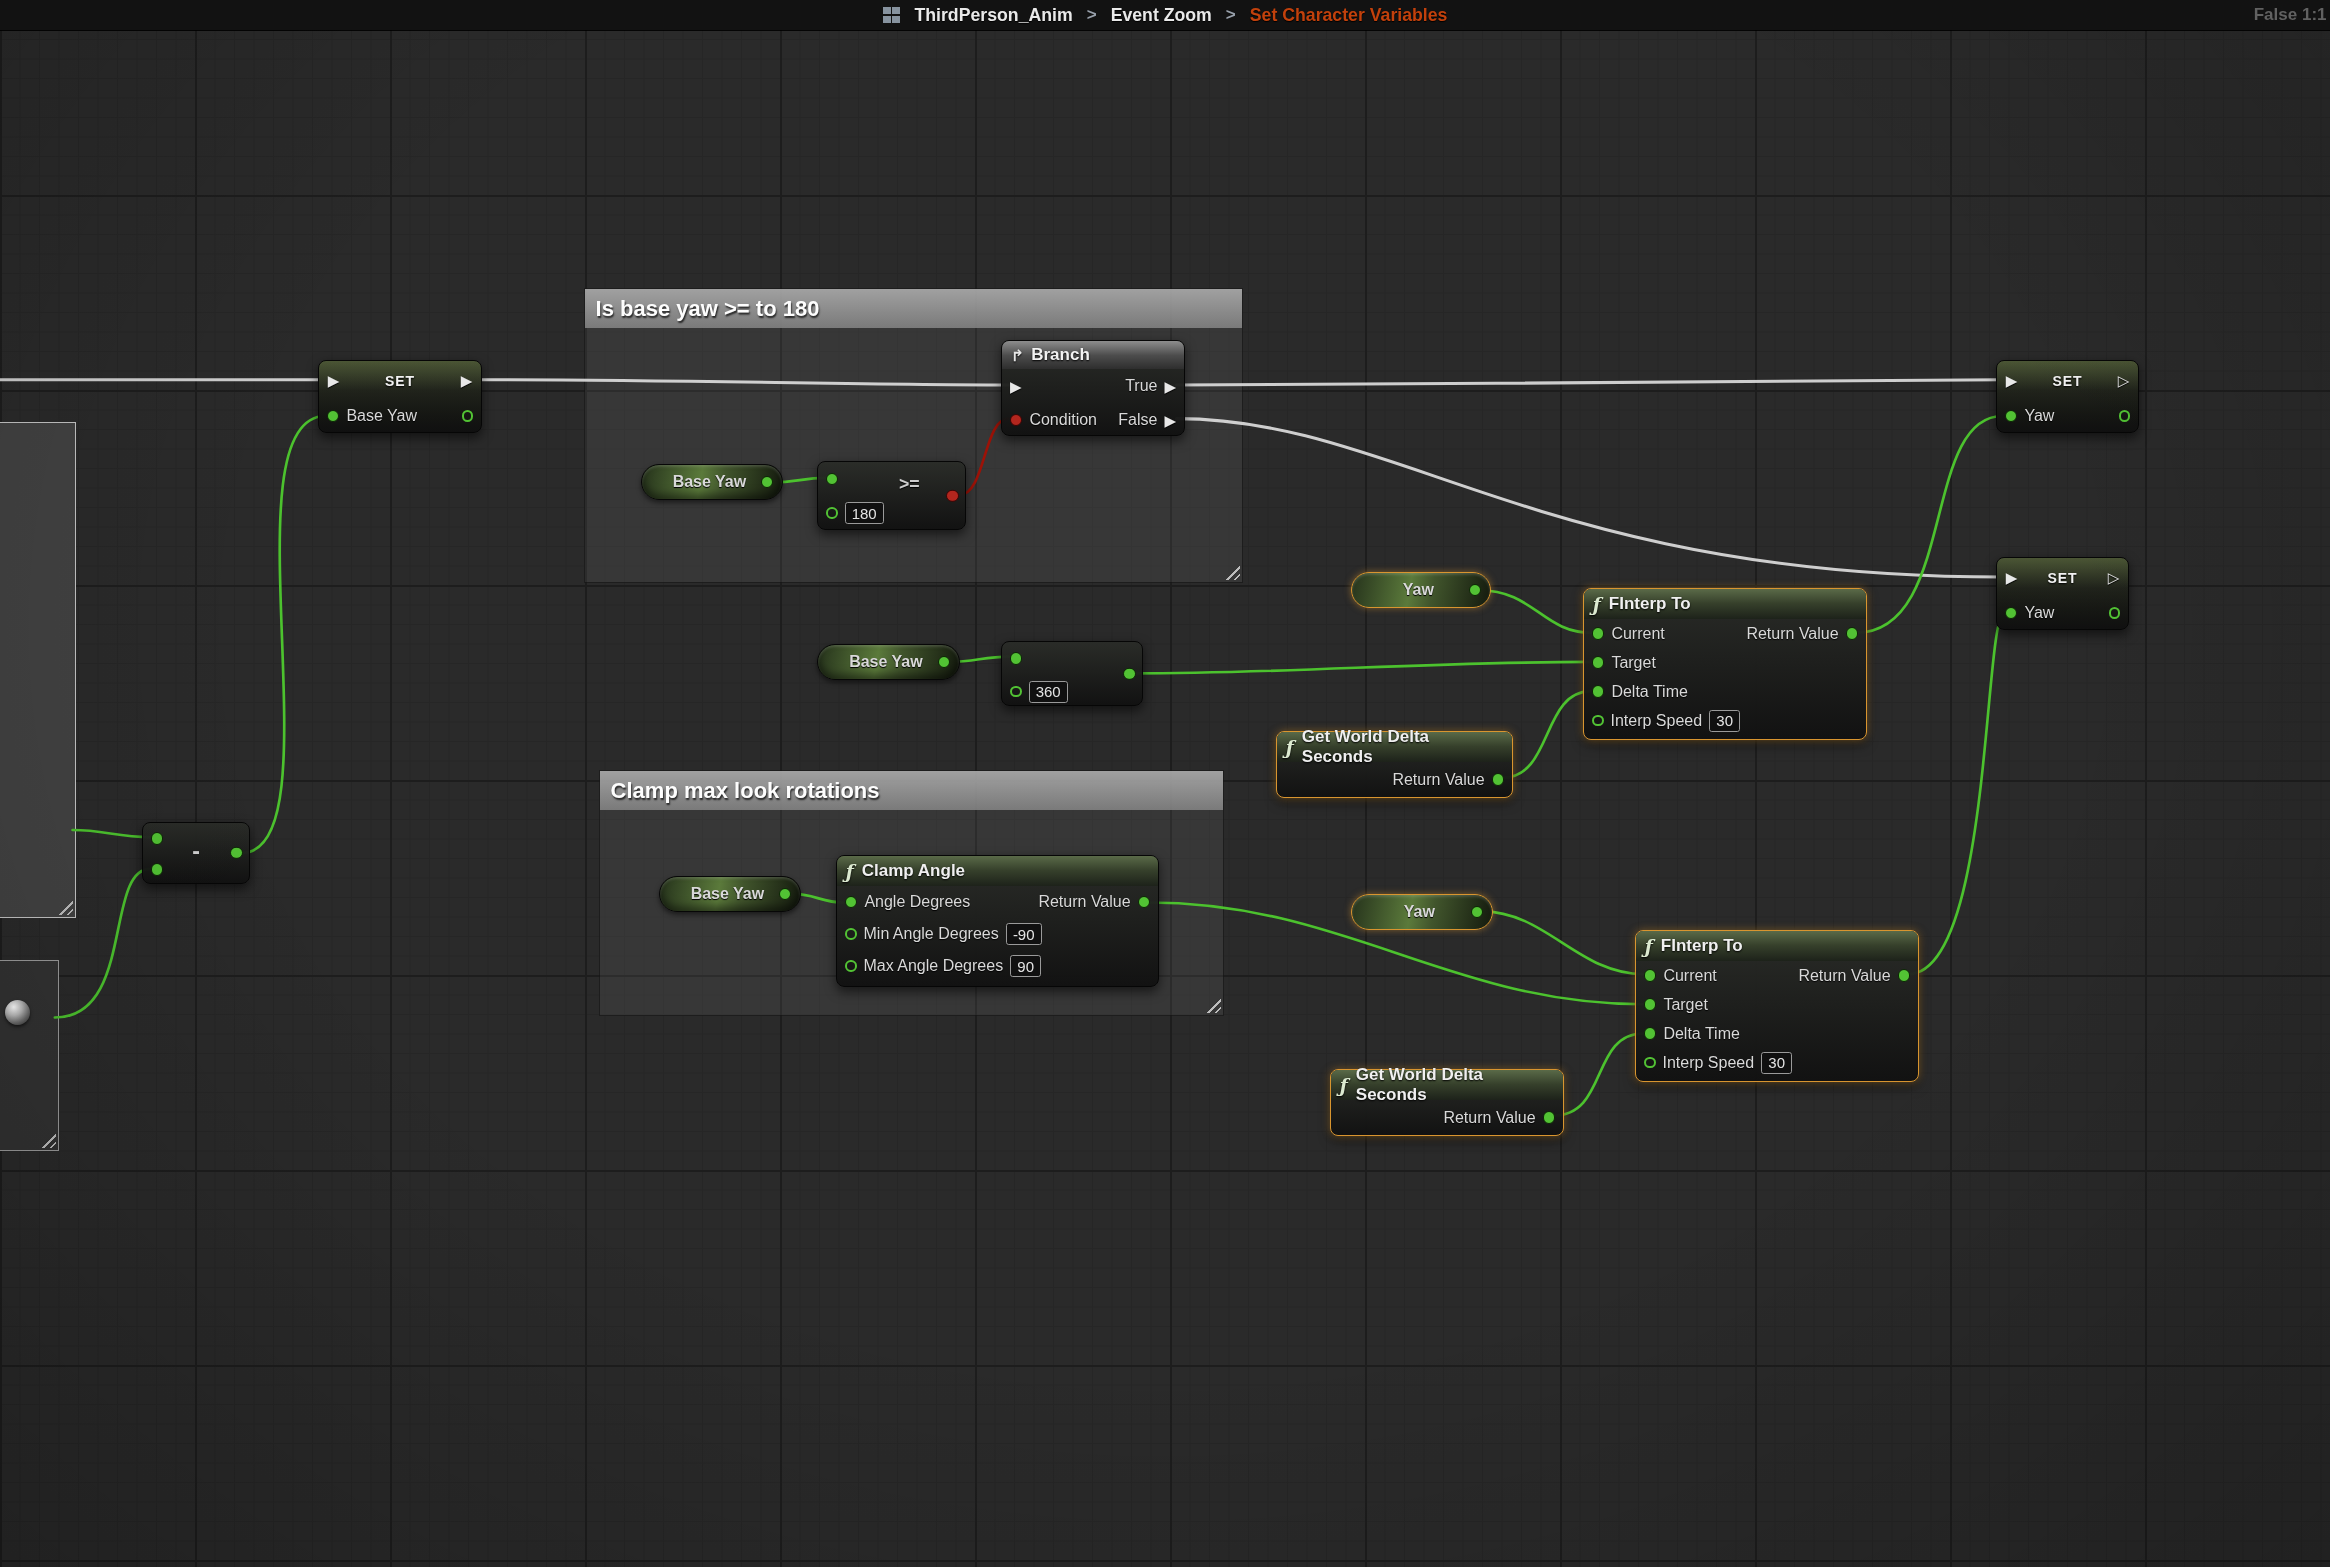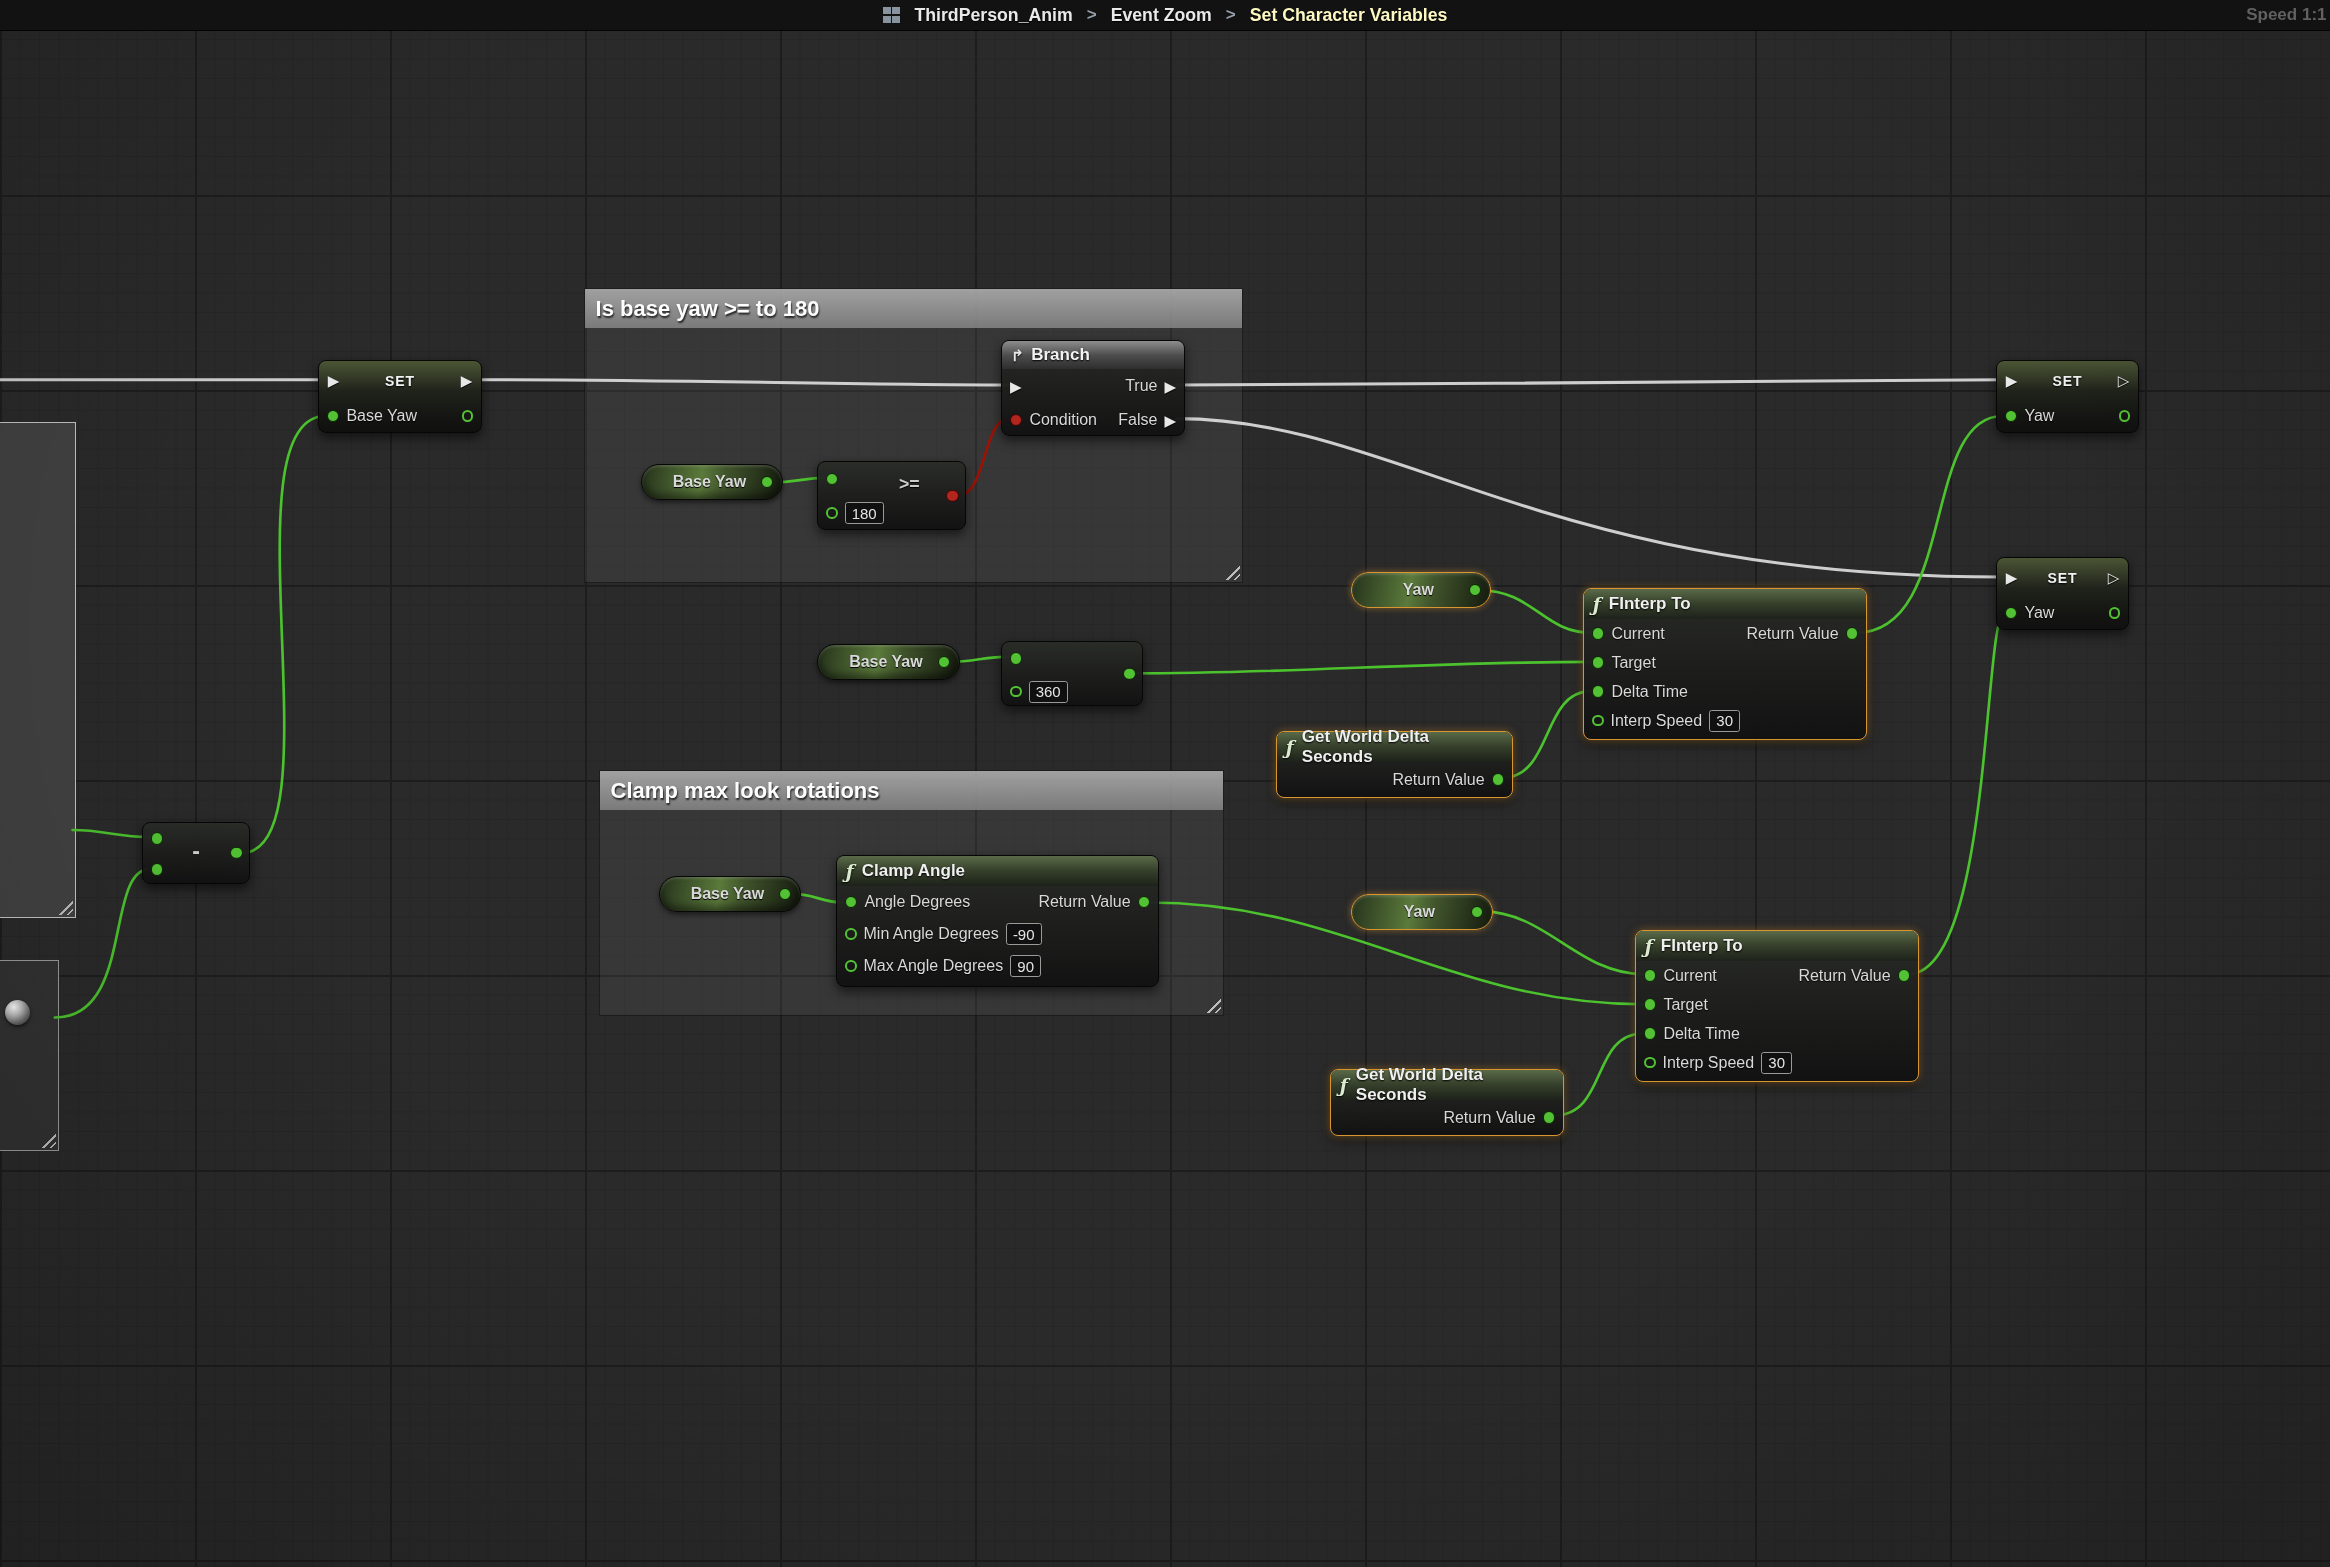--- a/index.html
+++ b/index.html
@@ -14,21 +14,21 @@
       linear-gradient(#262626 0.9px,transparent 0.9px),
       linear-gradient(90deg,#262626 0.9px,transparent 0.9px);
     background-size:195px 195px,195px 195px,19.5px 19.5px,19.5px 19.5px;
   }
   #vignette{position:absolute;inset:0;z-index:30;pointer-events:none;
     background:radial-gradient(ellipse at 50% 40%, transparent 55%, rgba(0,0,0,.22) 100%);}
   
   #topbar{position:absolute;top:0;left:0;right:0;height:30px;background:#121212;
     display:flex;align-items:center;justify-content:center;z-index:50;box-shadow:0 0.9px 0 #000;}
   .crumb{font-size:17.7px;color:#e9e9e9;font-weight:bold;text-shadow:0 0.9px 0.9px #000;cursor:default;}
-  .crumb.last{color:#fef9c3;}
+  .crumb.last{color:#c2410c;}
   .sep{color:#98a0ab;margin:0 14px;font-size:17px;font-weight:bold;}
   #bp-icon{position:relative;width:19.5px;height:17.7px;margin-right:12.4px;display:inline-block;}
   #bp-icon i{position:absolute;width:8px;height:7px;background:#87939f;display:block;}
   #bp-icon i:nth-child(1){left:0;top:0.9px;}
   #bp-icon i:nth-child(2){left:9.7px;top:0.9px;}
   #bp-icon i:nth-child(3){left:0;top:9.7px;}
   #bp-icon i:nth-child(4){left:9.7px;top:9.7px;}
   #zoom{position:absolute;right:3.5px;top:5.3px;color:#616161;font-size:17px;font-weight:bold;}
   
   .comment{position:absolute;background:rgba(155,155,155,0.12);border:0.9px solid rgba(10,10,10,.55);z-index:2;}
@@ -408,17 +408,17 @@
         <i></i>
         <i></i>
         <i></i>
         <i></i>
       </span>
     <span class="crumb">ThirdPerson_Anim</span>
     <span class="sep">&gt;</span>
     <span class="crumb">Event Zoom</span>
     <span class="sep">&gt;</span>
     <span class="crumb last">Set Character Variables</span>
-    <span id="zoom">Speed 1:1</span>
+    <span id="zoom">False 1:1</span>
   </div>
 
 </div>
 
 
 </body></html>

